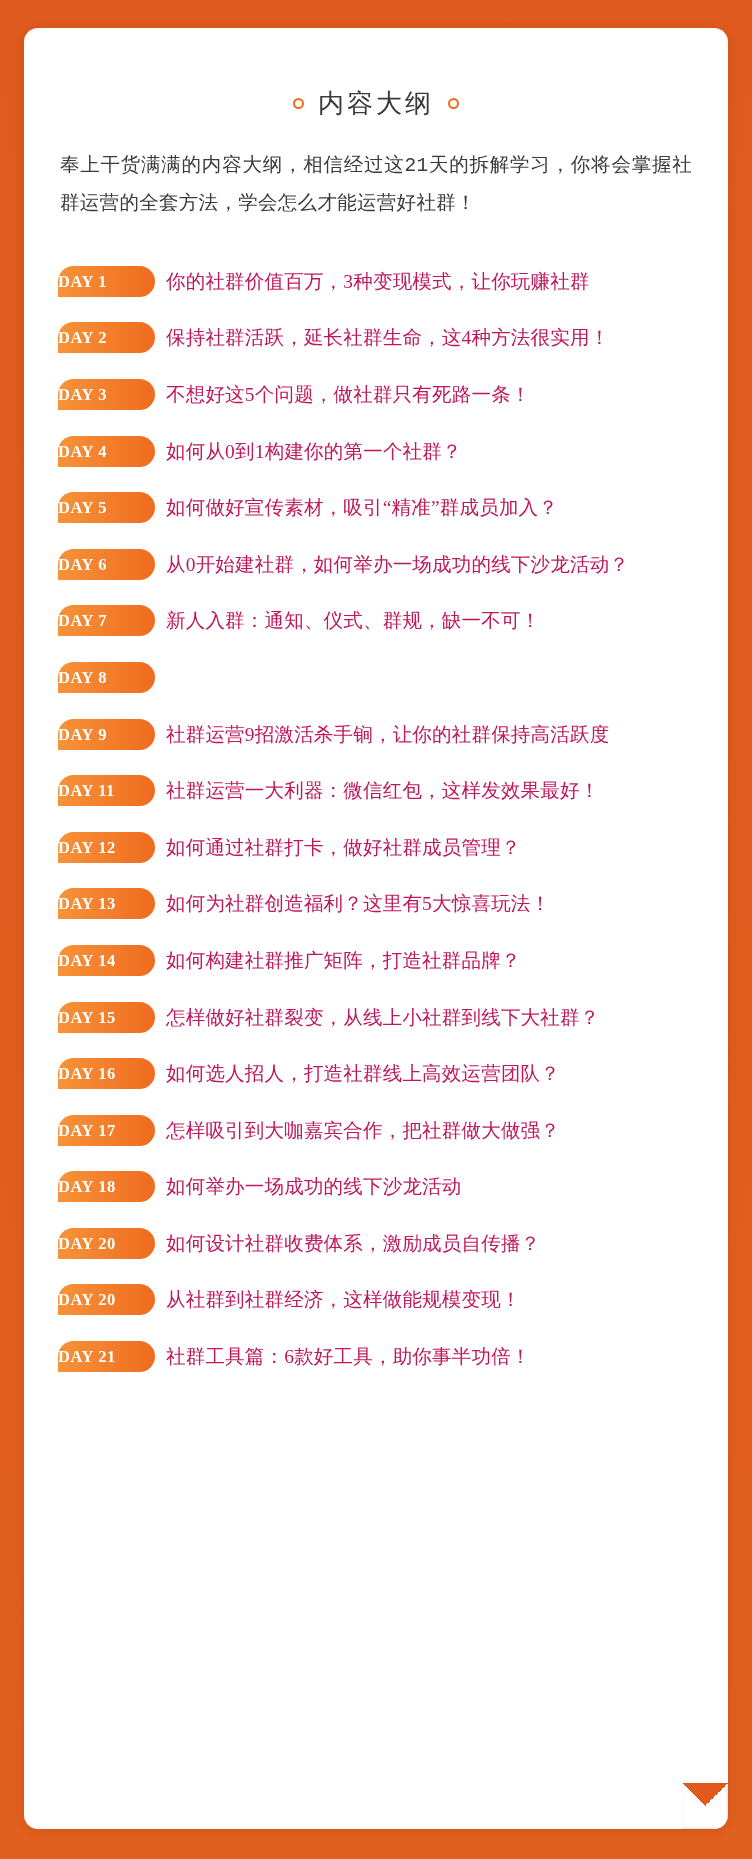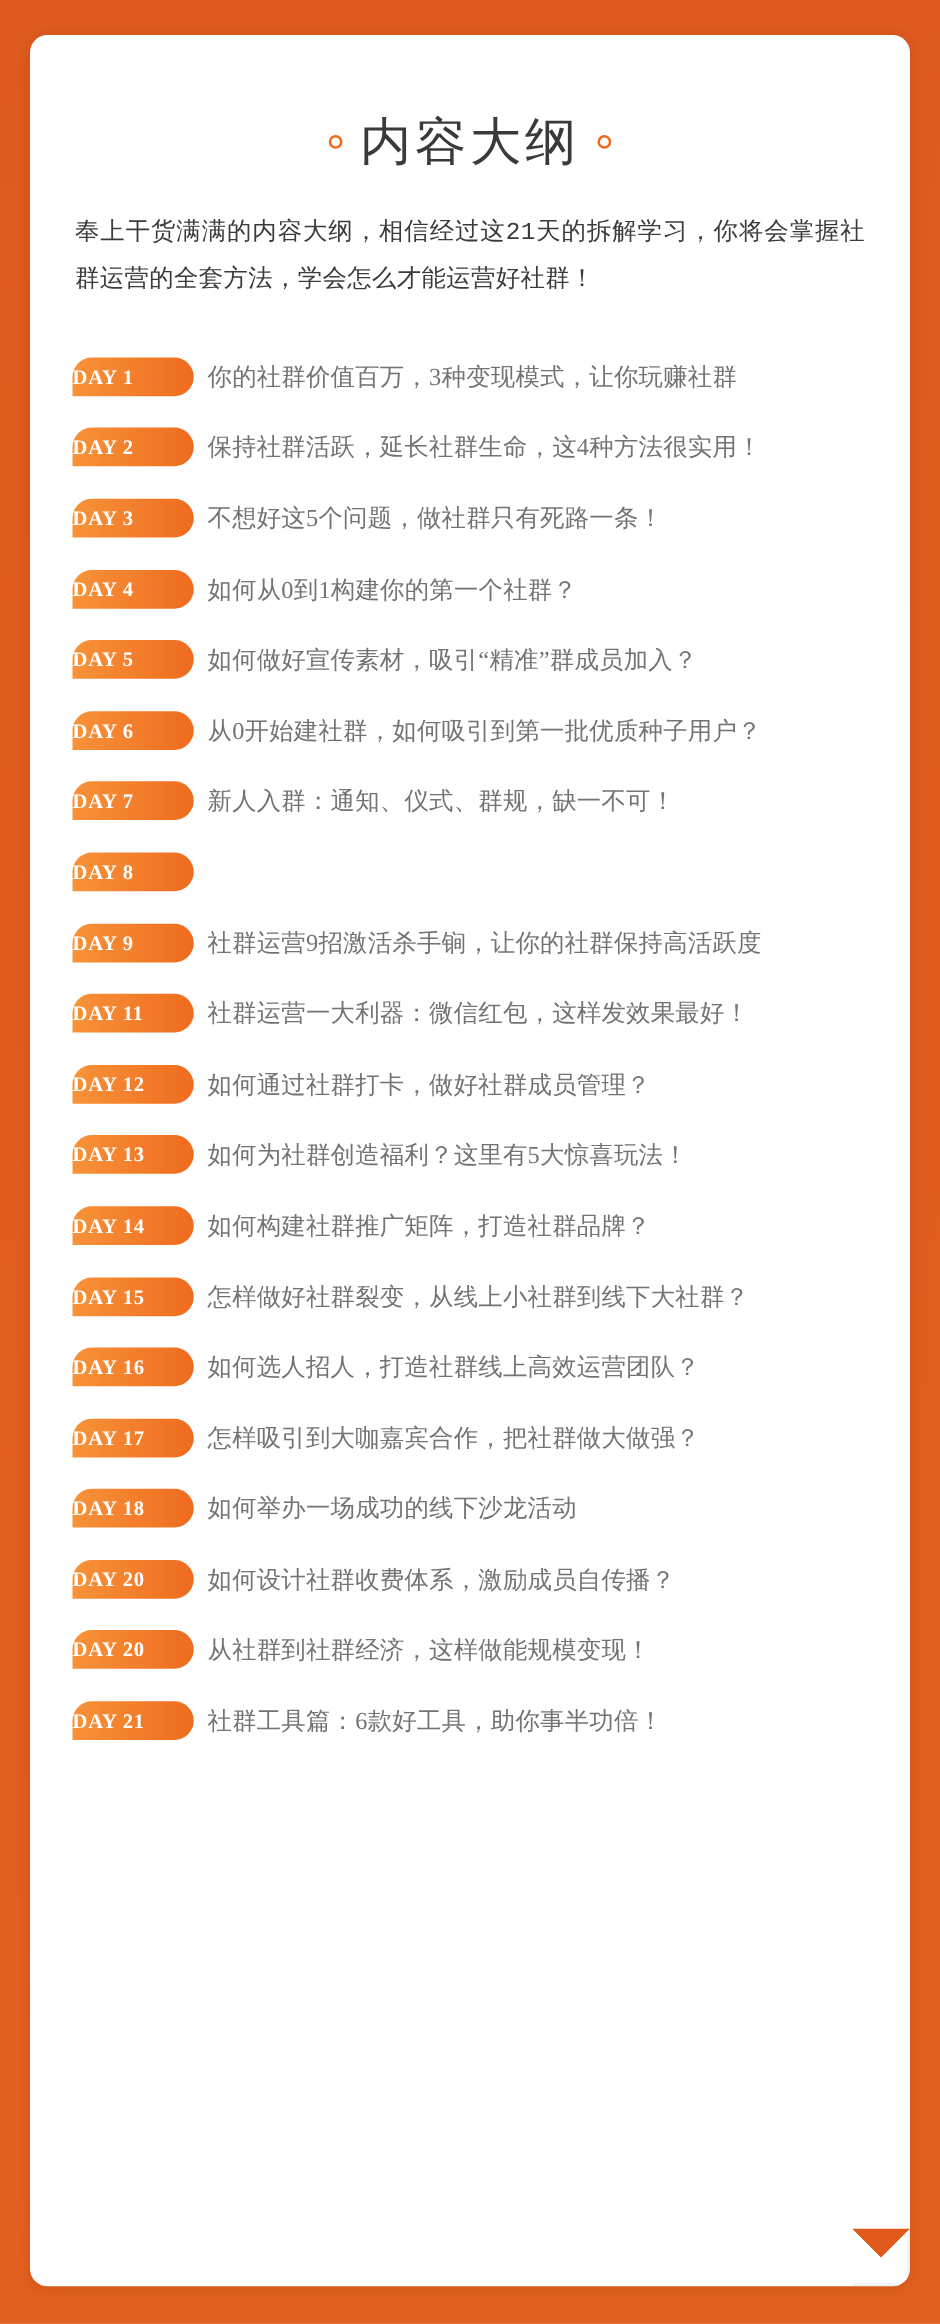--- a/index.html
+++ b/index.html
@@ -53,21 +53,21 @@
 
   .title-row {
     display: flex;
     align-items: center;
     justify-content: center;
     gap: 14px;
     margin-bottom: 26px;
   }
   .title-text {
     font-family: "Liberation Serif", serif;
-    font-size: 41px;
+    font-size: 26px;
     color: #3a3a3a;
     letter-spacing: 3px;
     font-weight: 400;
   }
   .ring {
     width: 11px;
     height: 11px;
     border: 2.5px solid #ee6a1e;
     border-radius: 50%;
     box-sizing: border-box;
@@ -104,21 +104,21 @@
     font-weight: bold;
     letter-spacing: 0.6px;
     background: linear-gradient(90deg, #f79339 0%, #ef6b1f 100%);
     border-radius: 16px 16px 16px 0;
     margin-right: 11px;
     font-family: "Liberation Serif", serif;
   }
   .row-text {
     font-family: "Liberation Serif", serif;
     font-size: 19.5px;
-    color: #737373;
+    color: #be185d;
     letter-spacing: 0.2px;
     white-space: nowrap;
   }
 </style>
 </head>
 <body>
 
 <div class="page">
   <div class="card">
 
@@ -146,21 +146,21 @@
         <div class="row">
           <div class="badge">DAY 4</div>
           <div class="row-text">如何从0到1构建你的第一个社群？</div>
         </div>
         <div class="row">
           <div class="badge">DAY 5</div>
           <div class="row-text">如何做好宣传素材，吸引“精准”群成员加入？</div>
         </div>
         <div class="row">
           <div class="badge">DAY 6</div>
-          <div class="row-text">从0开始建社群，如何吸引到第一批优质种子用户？</div>
+          <div class="row-text">从0开始建社群，如何举办一场成功的线下沙龙活动？</div>
         </div>
         <div class="row">
           <div class="badge">DAY 7</div>
           <div class="row-text">新人入群：通知、仪式、群规，缺一不可！</div>
         </div>
         <div class="row">
           <div class="badge">DAY 8</div>
         </div>
         <div class="row">
           <div class="badge">DAY 9</div>

